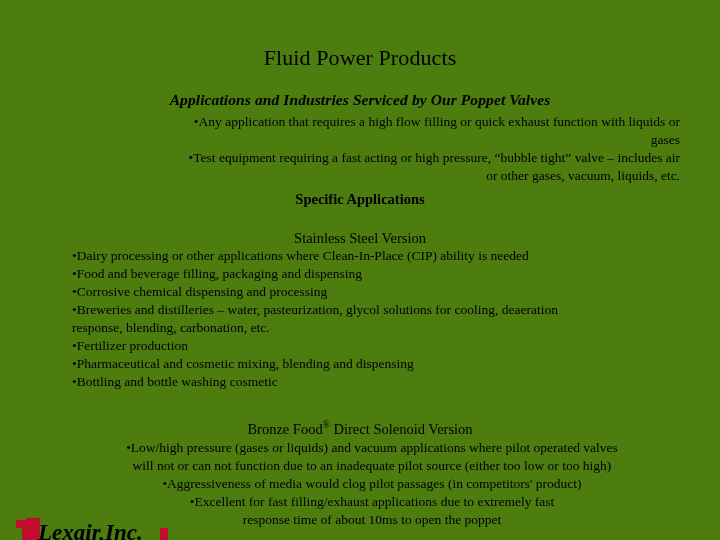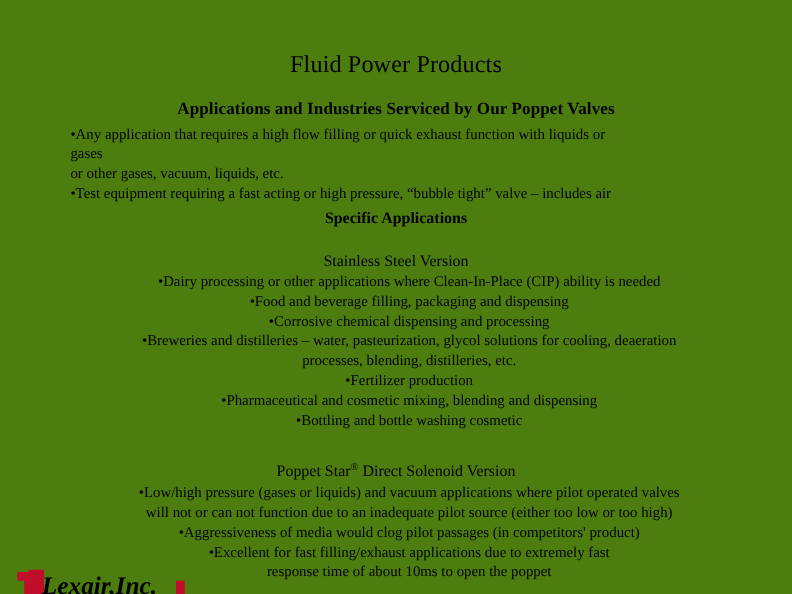--- a/index.html
+++ b/index.html
@@ -35,39 +35,40 @@
   .slide-subtitle {
     position: absolute;
     left: 0;
     top: 77px;
     width: 720px;
     text-align: center;
     font-size: 15.5px;
     line-height: 19px;
     font-weight: bold;
     letter-spacing: 0.1px;
+    font-style: italic;
   }
 
   
   .block {
     position: absolute;
     font-size: 13.5px;
     line-height: 18px;
   }
   .block p {
     margin: 0;
     padding: 0;
     white-space: pre-wrap;
   }
 
   #intro-block {
-    left: 64px;
+    left: 80px;
     top: 113px;
     width: 600px;
-    text-align: left;
+    text-align: right;
   }
 
   .center-head {
     position: absolute;
     width: 720px;
     left: 0;
     text-align: center;
     font-size: 13.5px;
     line-height: 18px;
   }
@@ -89,21 +90,21 @@
   #bronze-heading sup {
     font-size: 9.5px;
     vertical-align: super;
     line-height: 0;
   }
 
   #stainless-block {
     left: 72px;
     top: 247px;
     width: 600px;
-    text-align: center;
+    text-align: left;
   }
 
   #bronze-block {
     left: 72px;
     top: 439px;
     width: 600px;
     text-align: center;
   }
   #bronze-block p.ln {
   }
@@ -126,40 +127,40 @@
 
 <div id="slide">
 
   <h1 class="slide-title">Fluid Power Products</h1>
 
   <h2 class="slide-subtitle">Applications and Industries Serviced by Our Poppet Valves</h2>
 
   <div class="block" id="intro-block">
     <p class="ln">•Any application that requires a high flow filling or quick exhaust function with liquids or</p>
     <p class="ln">gases</p>
+    <p class="ln">•Test equipment requiring a fast acting or high pressure, “bubble tight” valve – includes air</p>
     <p class="ln">or other gases, vacuum, liquids, etc.</p>
-    <p class="ln">•Test equipment requiring a fast acting or high pressure, “bubble tight” valve – includes air</p>
   </div>
 
   <div class="center-head" id="specific-applications-heading">Specific Applications</div>
 
   <div class="center-head" id="stainless-heading">Stainless Steel Version</div>
 
   <div class="block" id="stainless-block">
     <p class="ln">•Dairy processing or other applications where Clean-In-Place (CIP) ability is needed</p>
     <p class="ln">•Food and beverage filling, packaging and dispensing</p>
     <p class="ln">•Corrosive chemical dispensing and processing</p>
     <p class="ln">•Breweries and distilleries – water, pasteurization, glycol solutions for cooling, deaeration</p>
-    <p class="ln">processes, blending, distilleries, etc.</p>
+    <p class="ln">response, blending, carbonation, etc.</p>
     <p class="ln">•Fertilizer production</p>
     <p class="ln">•Pharmaceutical and cosmetic mixing, blending and dispensing</p>
     <p class="ln">•Bottling and bottle washing cosmetic</p>
   </div>
 
-  <div class="center-head" id="bronze-heading"><span>Poppet Star</span><sup>®</sup><span> Direct Solenoid Version</span></div>
+  <div class="center-head" id="bronze-heading"><span>Bronze Food</span><sup>®</sup><span> Direct Solenoid Version</span></div>
 
   <div class="block" id="bronze-block">
     <p class="ln">•Low/high pressure (gases or liquids) and vacuum applications where pilot operated valves</p>
     <p class="ln">will not or can not function due to an inadequate pilot source (either too low or too high)</p>
     <p class="ln">•Aggressiveness of media would clog pilot passages (in competitors' product)</p>
     <p class="ln">•Excellent for fast filling/exhaust applications due to extremely fast</p>
     <p class="ln">response time of about 10ms to open the poppet</p>
   </div>
 
   <div id="lexair-logo">

